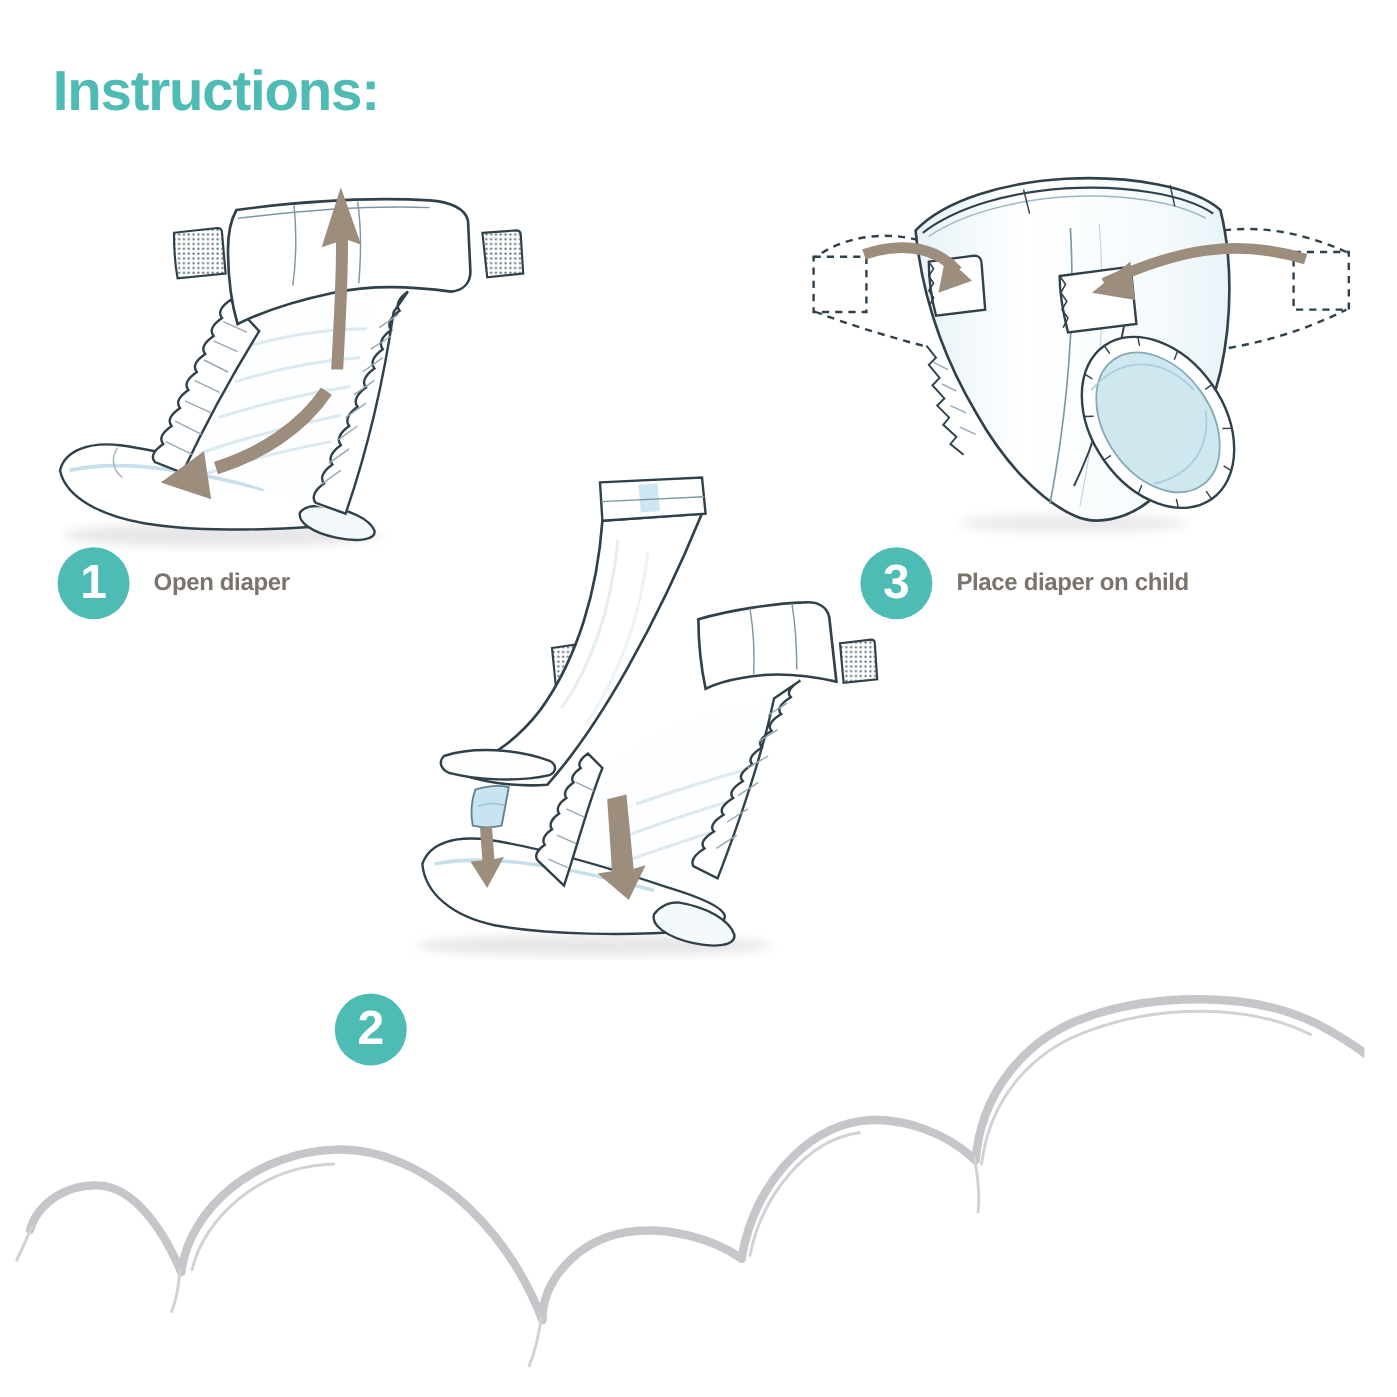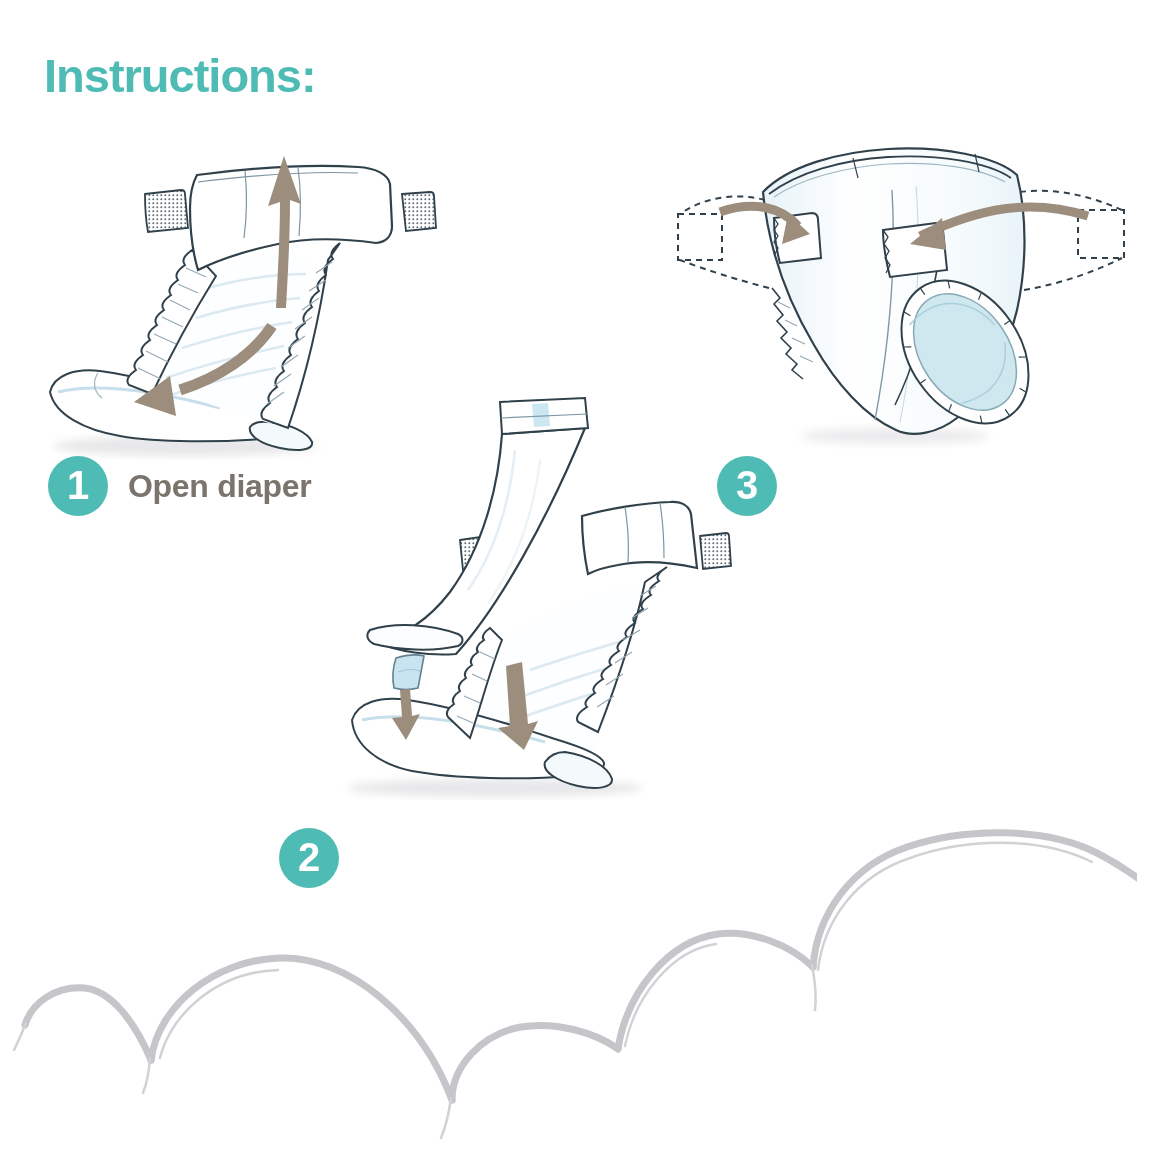--- a/index.html
+++ b/index.html
@@ -16,21 +16,21 @@
   #illus-place{left:670px;top:130px;}
   #illus-pad{left:340px;top:390px;}
   .step{position:absolute;display:flex;align-items:center;gap:20px;}
   #step-1{left:48px;top:456px;}
   #step-3{left:717px;top:456px;}
   #step-2{left:279px;top:828px;}
   .badge{width:60px;height:60px;border-radius:50%;background:var(--teal);
     display:flex;align-items:center;justify-content:center;flex:0 0 auto;}
   .badge span{color:#ffffff;font-size:40px;font-weight:700;line-height:1;
     transform:translateY(-1px);}
-  .step-label{font-size:32px;font-weight:700;color:var(--label);
+  .step-label{font-size:20px;font-weight:700;color:var(--label);
     letter-spacing:-0.3px;white-space:nowrap;}
   #clouds{position:absolute;left:0;top:820px;}
   .ink{stroke:var(--ink);}
   .cloud-stroke{stroke:var(--cloud);stroke-width:7;fill:none;stroke-linecap:round;}
   .cloud-thin{stroke:#d2d2d6;stroke-width:2.5;fill:none;stroke-linecap:round;}
 </style>
 </head>
 <body>
 
 <div class="canvas">
@@ -241,20 +241,21 @@
     <div class="badge">
       <span>1</span>
     </div>
     <div class="step-label">Open diaper</div>
   </div>
 
   <div class="step" id="step-3">
     <div class="badge">
       <span>3</span>
     </div>
+    <div class="step-label">Place diaper on child</div>
   </div>
 
   <div class="step" id="step-2">
     <div class="badge">
       <span>2</span>
     </div>
   </div>
 
   <svg id="clouds" width="1164" height="344" viewBox="0 0 1164 344">
     <g>

